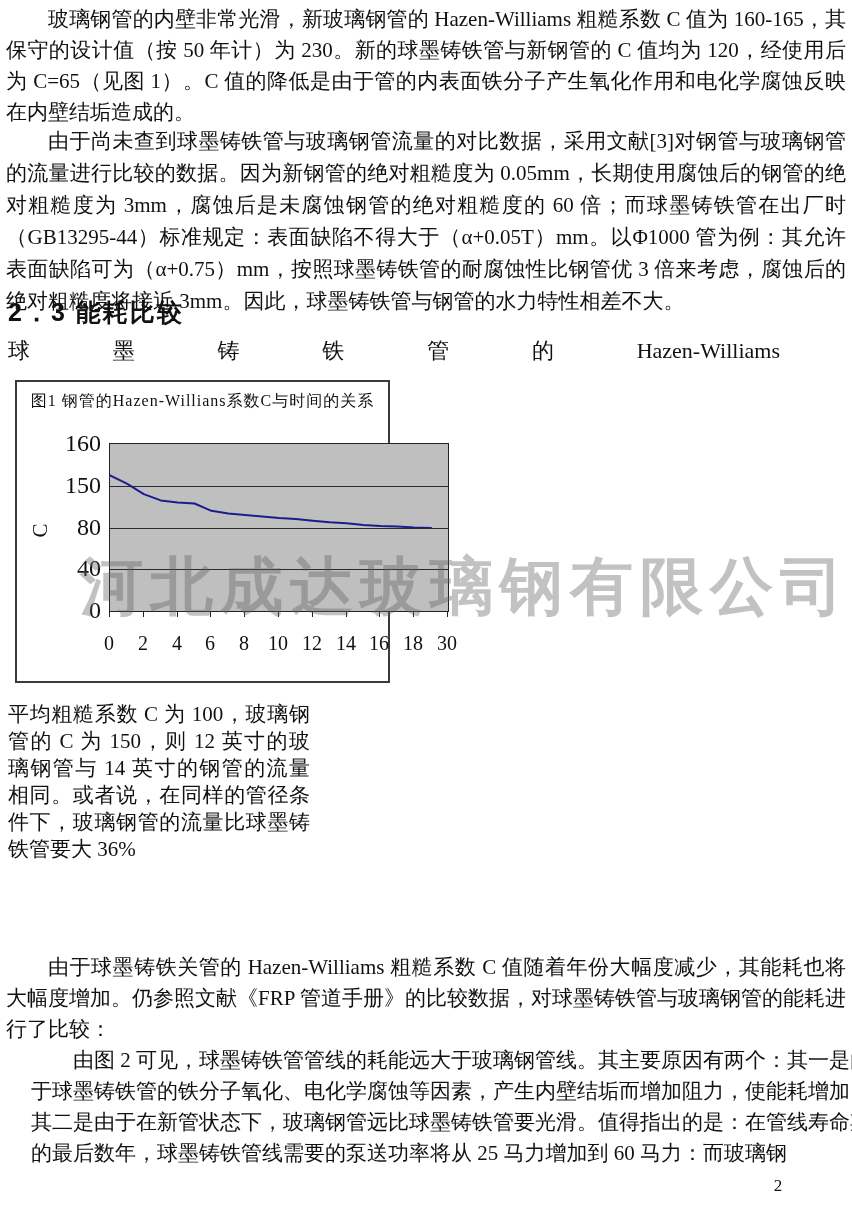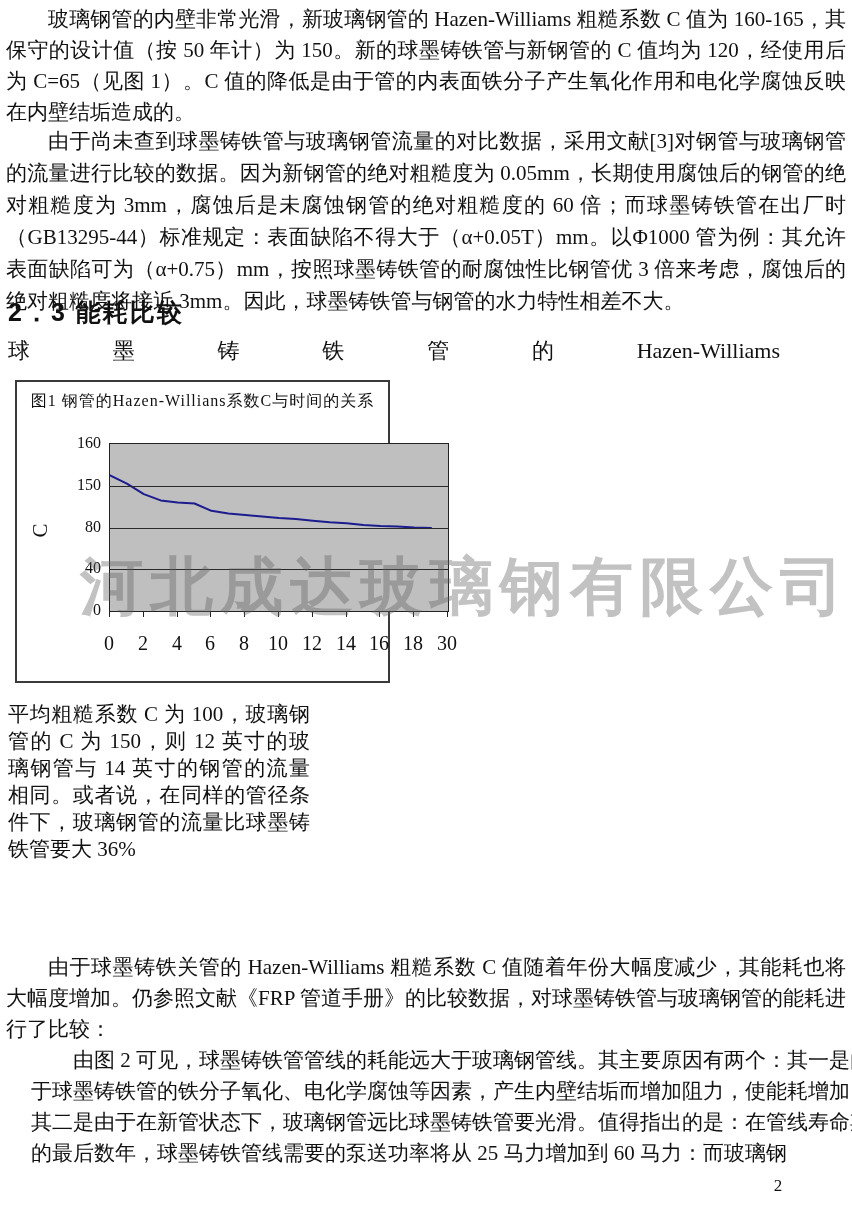--- a/index.html
+++ b/index.html
@@ -36,21 +36,21 @@
     font-size:16px;letter-spacing:1px;
   }
   #plot{
     position:absolute;left:92px;top:61px;width:338px;height:167px;
     background:#bfbfbf;border:1px solid #222;box-sizing:content-box;
   }
   #plot svg{position:absolute;left:0;top:0;width:100%;height:100%;}
   .gridline{position:absolute;left:0;width:100%;height:1px;background:#2a2a2a;}
   .ytick{
     position:absolute;left:34px;width:50px;text-align:right;
-    font-size:16px;line-height:22px;
+    font-size:24px;line-height:22px;
   }
   .xtick{
     position:absolute;width:30px;text-align:center;top:250px;
     font-size:20px;line-height:22px;
   }
   .tickmark{position:absolute;width:1px;height:6px;background:#222;}
   #xlabel{
     position:absolute;left:92px;top:274px;width:338px;text-align:center;
     font-size:17px;
   }
@@ -76,21 +76,21 @@
     pointer-events:none;
   }
   #page-number{
     position:absolute;left:763px;top:1176px;width:30px;text-align:center;
     font-size:17px;
   }
 </style>
 </head>
 <body>
 
-<div id="p1" class="para indent">玻璃钢管的内壁非常光滑，新玻璃钢管的 Hazen-Williams 粗糙系数 C 值为 160-165，其保守的设计值（按 50 年计）为 150。新的球墨铸铁管与新钢管的 C 值均为 120，经使用后为 C=65（见图 1）。C 值的降低是由于管的内表面铁分子产生氧化作用和电化学腐蚀反映在内壁结垢造成的。</div>
+<div id="p1" class="para indent">玻璃钢管的内壁非常光滑，新玻璃钢管的 Hazen-Williams 粗糙系数 C 值为 160-165，其保守的设计值（按 50 年计）为 230。新的球墨铸铁管与新钢管的 C 值均为 120，经使用后为 C=65（见图 1）。C 值的降低是由于管的内表面铁分子产生氧化作用和电化学腐蚀反映在内壁结垢造成的。</div>
 
 <div id="p2" class="para indent">由于尚未查到球墨铸铁管与玻璃钢管流量的对比数据，采用文献[3]对钢管与玻璃钢管的流量进行比较的数据。因为新钢管的绝对粗糙度为 0.05mm，长期使用腐蚀后的钢管的绝对粗糙度为 3mm，腐蚀后是未腐蚀钢管的绝对粗糙度的 60 倍；而球墨铸铁管在出厂时（GB13295-44）标准规定：表面缺陷不得大于（α+0.05T）mm。以Φ1000 管为例：其允许表面缺陷可为（α+0.75）mm，按照球墨铸铁管的耐腐蚀性比钢管优 3 倍来考虑，腐蚀后的绝对粗糙度将接近 3mm。因此，球墨铸铁管与钢管的水力特性相差不大。</div>
 
 <div id="heading">2．3 能耗比较</div>
 
 <div id="spread-line">
   <span>球</span>
   <span>墨</span>
   <span>铸</span>
   <span>铁</span>

